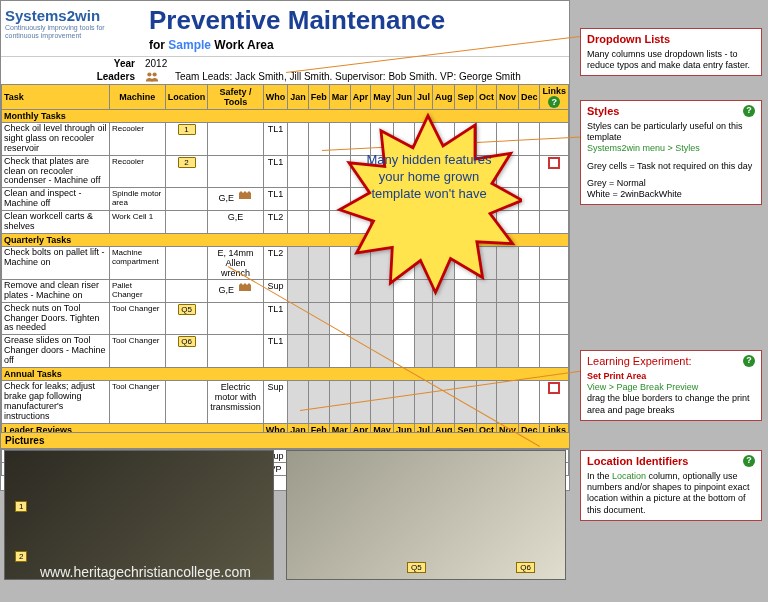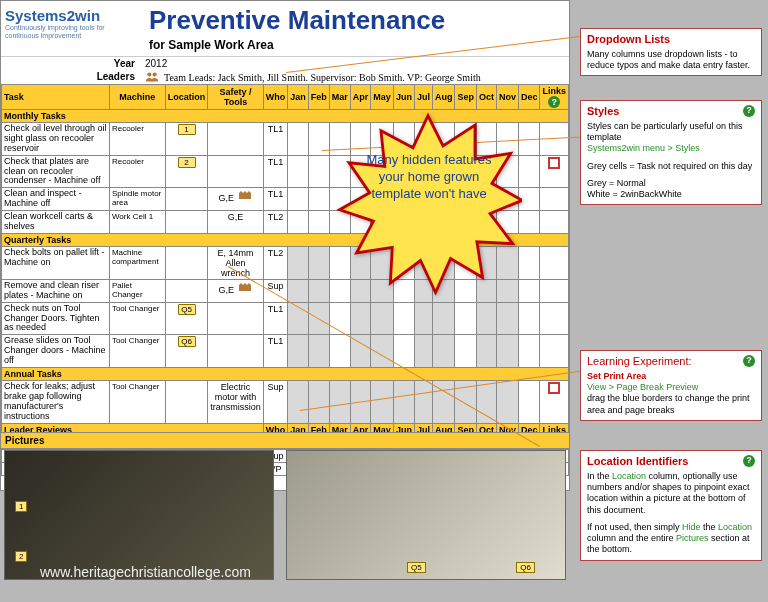--- a/index.html
+++ b/index.html
@@ -24,25 +24,25 @@
   .logo {
     width: 140px; padding: 6px 4px;
     color: #2a5fa5; font-weight: bold;
   }
   .logo .brand { font-size: 15px; }
   .logo .tag { font-size: 7px; color: #5b7ca8; font-weight: normal; line-height: 1.1; }
   .title-block { flex: 1; padding: 4px 8px; }
   .main-title { color: #1b3f94; font-size: 26px; font-weight: bold; }
   .subtitle { font-size: 12px; color: #000; font-weight: bold; margin-top: 2px; }
   .subtitle .for { color: #000; font-weight: bold; }
-  .subtitle .red { color: #000000; margin-top: 21px; }
+  .subtitle .red { color: #3b82f6; margin-top: 21px; }
   .meta-row { display: flex; font-size: 10px; }
   .meta-row .lab { width: 140px; text-align: right; padding: 1px 6px; font-weight: bold; }
   .meta-row .val { flex: 1; padding: 1px 4px; }
-  .meta-row .val.people { display: flex; align-items: center; gap: 5px; font-family: Liberation Serif, serif; }
+  .meta-row .val.people { display: flex; align-items: flex-start; gap: 16px; }
   .people-icon { width: 14px; height: 12px; display: inline-block; }
 
   table { border-collapse: collapse; width: 100%; font-size: 9px; }
   th, td { border: 1px solid #888; padding: 1px 2px; }
   th { background: #ffcc33; font-weight: bold; text-align: center; }
   th.task { text-align: left; width: 130px; }
   th.mach { width: 58px; }
   th.loc { width: 36px; }
   th.safe { width: 30px; }
   th.who { width: 24px; }
@@ -516,19 +516,16 @@
     <div class="green">View &gt; Page Break Preview</div>
     <div>drag the blue borders to change the print area and page breaks</div>
   </div>
 
   <div class="callout co4">
     <span class="help-icon help">?</span>
     <div class="hd">Location Identifiers</div>
     <div>
       <span>In the </span><span class="green">Location</span><span> column, optionally use numbers and/or shapes to pinpoint exact location within a picture at the bottom of this document.</span>
     </div>
-    <div style="margin-top:6px">
-      <span>If not used, then simply </span><span class="green">Hide</span><span> the </span><span class="green">Location</span><span> column and the entire </span><span class="green">Pictures</span><span> section at the bottom.</span>
-    </div>
   </div>
 
   <div class="watermark">www.heritagechristiancollege.com</div>
 </div>
 
 </body></html>

